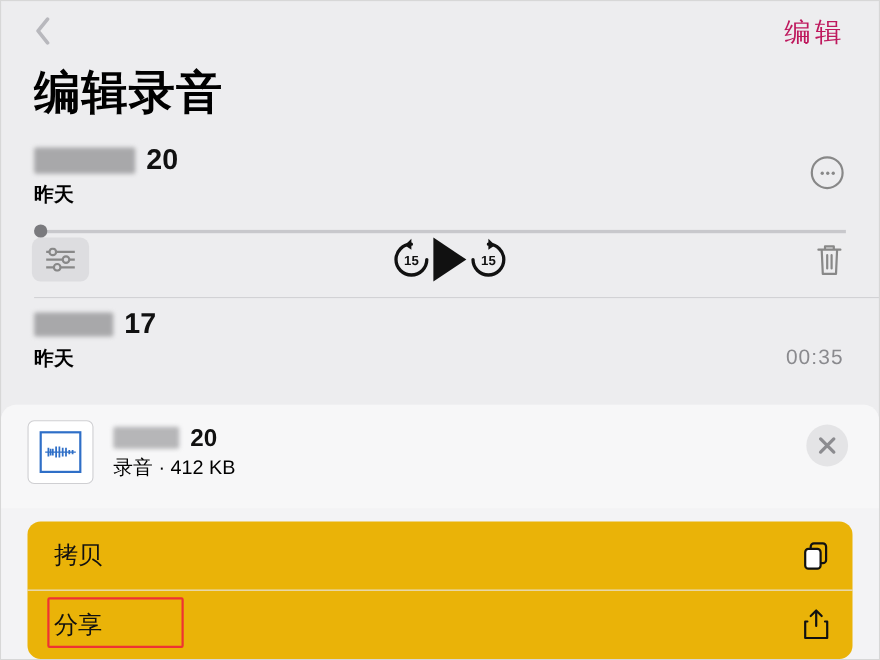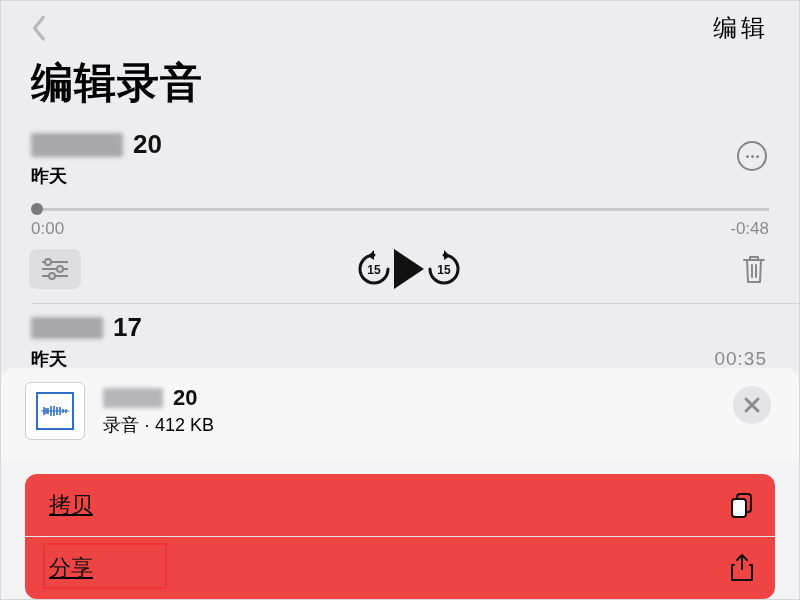--- a/index.html
+++ b/index.html
@@ -1,21 +1,21 @@
 <!DOCTYPE html>
 <html><head>
   <meta charset="utf-8">
   <style>
     * { margin: 0; padding: 0; box-sizing: border-box; -webkit-font-smoothing: antialiased; }
     body { font-family: -apple-system, "PingFang SC", "Helvetica Neue", Arial, sans-serif; background: #fff; width: 800px; height: 600px; overflow: hidden; }
     .app { width: 800px; height: 600px; border: 1px solid #d7d7d7; position: relative; overflow: hidden; background: #ededef; }
 
     .topbar { display: flex; align-items: center; justify-content: space-between; padding: 10px 30px 0 26px; }
     .back-chev svg { width: 26px; height: 30px; }
-    .edit-btn { font-size: 24px; color: #000000; letter-spacing: 4px; font-weight: 400; }
+    .edit-btn { font-size: 24px; color: #be185d; letter-spacing: 4px; font-weight: 400; }
 
     .page-title { font-size: 42px; font-weight: 800; color: #000; padding: 10px 30px 14px 30px; letter-spacing: 1px; }
 
     .rec-item { padding: 4px 30px 6px 30px; position: relative; }
     .rec-title-row { display: flex; align-items: center; gap: 10px; }
     .blur-box { width: 92px; height: 24px; background: #a8a8aa; border-radius: 2px; filter: blur(2px); }
     .blur-box.sm { width: 72px; height: 22px; }
     .rec-num { font-size: 26px; font-weight: 700; color: #111; }
     .rec-sub { font-size: 18px; color: #000000; margin-top: 4px; font-weight: bold; }
     .more-dots { position: absolute; right: 32px; top: 16px; width: 30px; height: 30px; border: 2px solid #888; border-radius: 50%; display: flex; align-items: center; justify-content: center; }
@@ -41,21 +41,21 @@
     .sheet-wrap { position: absolute; bottom: 0; left: 0; right: 0; background: #f3f3f5; border-radius: 14px 14px 0 0; }
     .sheet-header { background: #f7f7f8; border-radius: 14px 14px 0 0; padding: 14px 24px 22px 24px; display: flex; align-items: center; gap: 18px; }
     .doc-thumb { width: 60px; height: 58px; background: #fff; border: 1px solid #cfcfd2; border-radius: 6px; display:flex; align-items:center; justify-content:center; }
     .doc-thumb-inner { width: 38px; height: 38px; border: 2px solid #2f6fc7; display:flex; align-items:center; justify-content:center; }
     .sheet-title-row { display:flex; align-items:center; gap:10px; }
     .sheet-blur { width: 60px; height: 20px; background:#b6b6b8; filter: blur(2px); border-radius: 2px; }
     .sheet-num { font-size:22px; font-weight:700; color:#111;}
     .sheet-sub { font-size:18px; color:#000000; margin-top:2px;}
     .close-btn { position:absolute; right:28px; top:18px; width:38px; height:38px; border-radius:50%; background:#e4e4e6; display:flex; align-items:center; justify-content:center;}
 
-    .action-card { background:#ef4444; margin: 12px 24px 0 24px; border-radius: 12px; text-decoration: underline; }
+    .action-card { background:#eab308; margin: 12px 24px 0 24px; border-radius: 12px; }
     .action-row { display:flex; align-items:center; justify-content:space-between; padding: 16px 18px 16px 24px; border-bottom:1px solid #e7e7ea; position:relative; }
     .action-row:last-child { border-bottom:none;gap:24px; }
     .action-label { font-size: 22px; color:#111; }
     .action-icon { width:30px; height:30px; display:flex; align-items:center; justify-content:center;}
     .red-outline { position:absolute; left:18px; top:6px; width:124px; height:46px; border:2px solid #e33; border-radius:2px;}
   </style>
 </head>
 <body>
 
 <div class="app">
@@ -78,24 +78,20 @@
     <div class="rec-sub">昨天</div>
     <div class="more-dots">
         <span></span>
         <span></span>
         <span></span>
       </div>
   </div>
 
   <div class="track">
     <div class="track-knob"></div>
-  </div>
-  <div class="time-row">
-    <div>0:00</div>
-    <div>-0:48</div>
   </div>
 
   <div class="controls-row">
     <div class="trim-btn">
       <svg width="30" height="22" viewBox="0 0 30 22">
           <line x1="2" y1="4" x2="28" y2="4" stroke="#888" stroke-width="2"></line>
           <line x1="2" y1="11" x2="28" y2="11" stroke="#888" stroke-width="2"></line>
           <line x1="2" y1="18" x2="28" y2="18" stroke="#888" stroke-width="2"></line>
           <circle cx="8" cy="4" r="3" fill="#dddde0" stroke="#888" stroke-width="2"></circle>
           <circle cx="20" cy="11" r="3" fill="#dddde0" stroke="#888" stroke-width="2"></circle>

